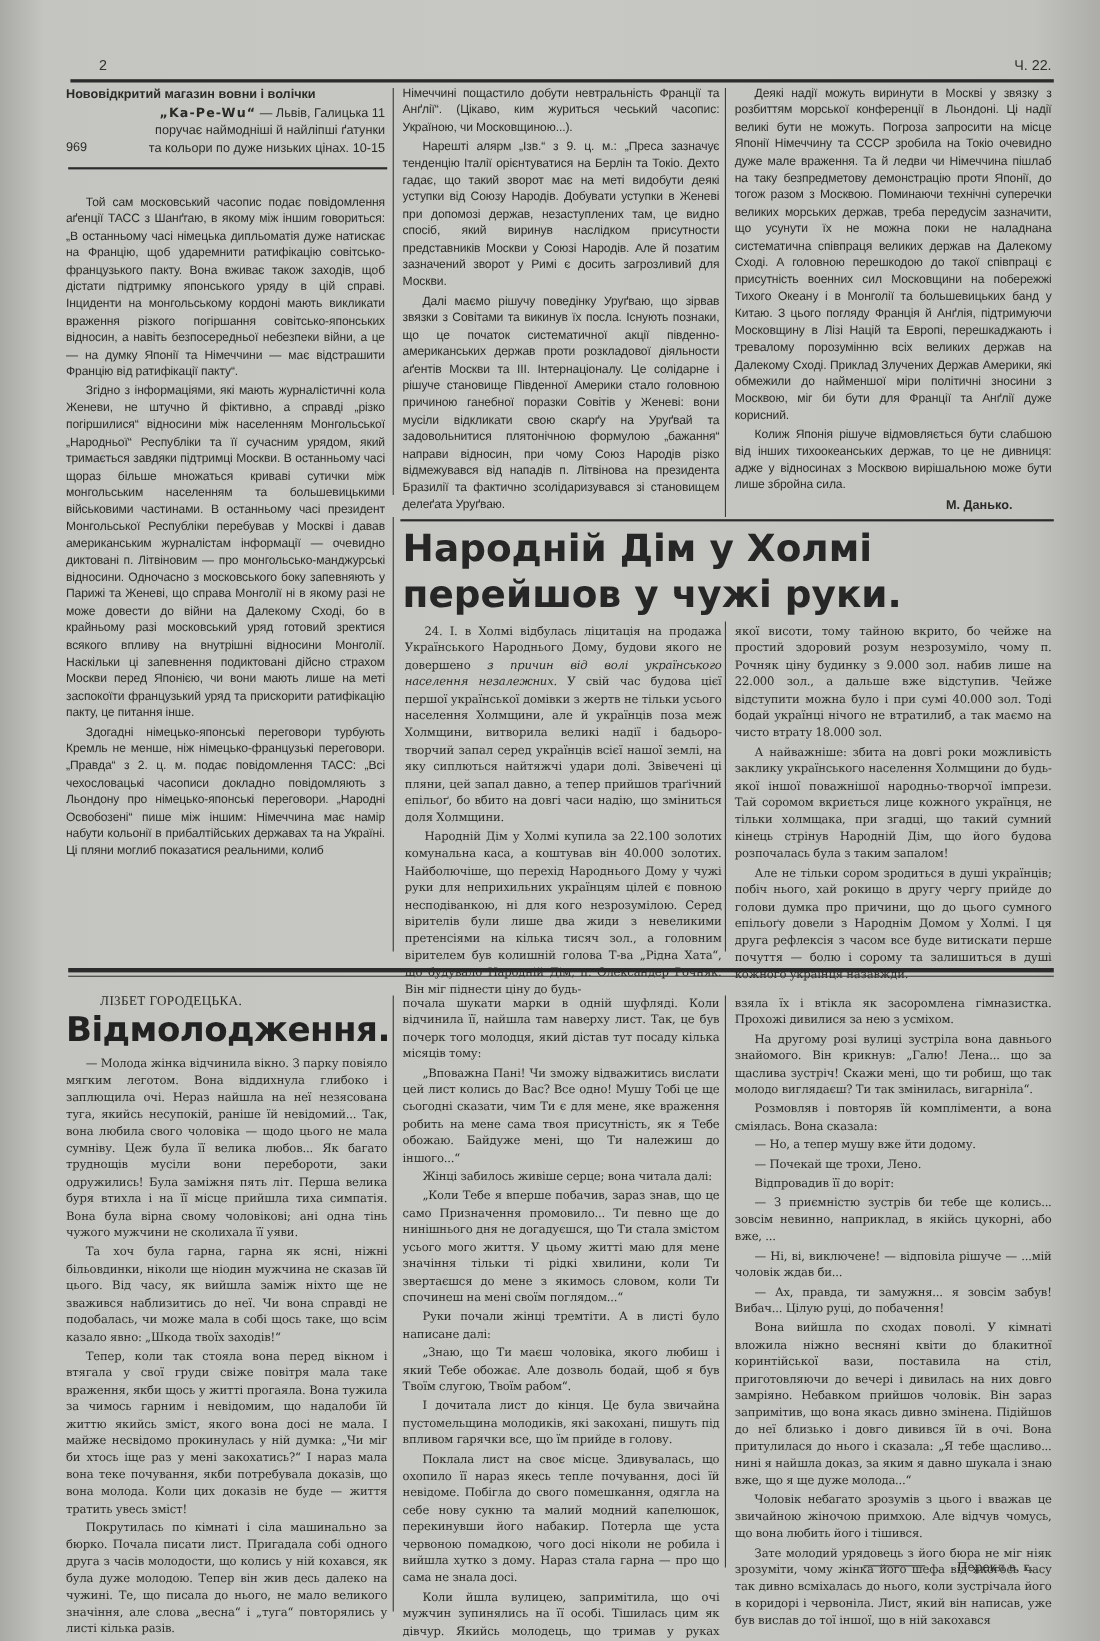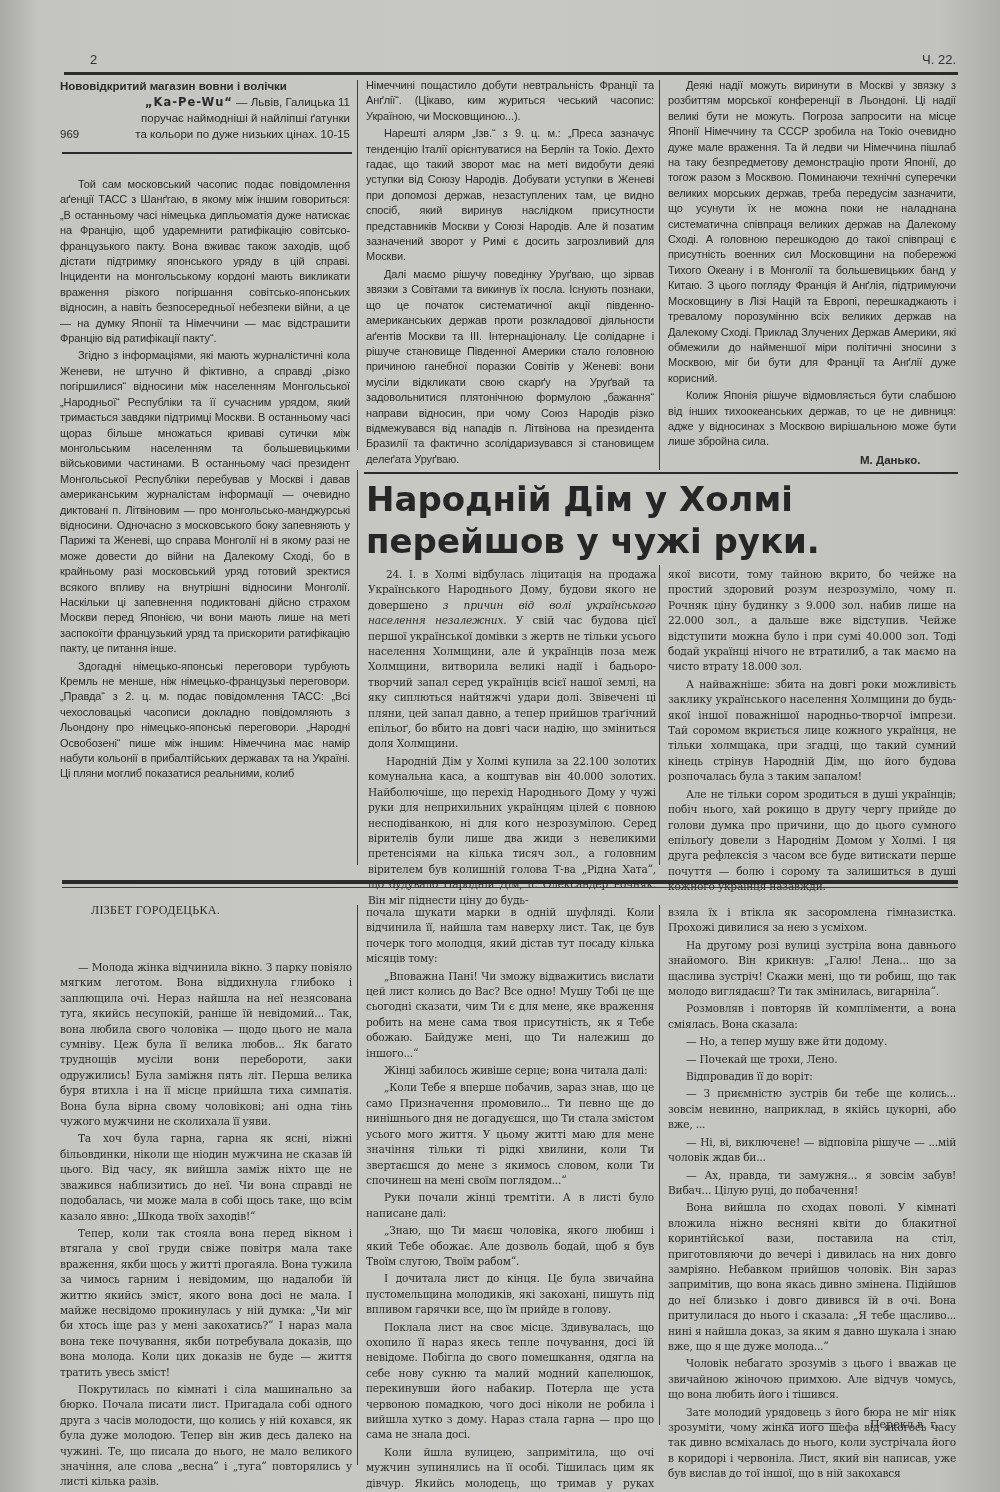--- a/index.html
+++ b/index.html
@@ -113,20 +113,21 @@
   <div class="col serifcol" style="left:668px; top:567px; width:288px;">
     <p class="noind">якої висоти, тому тайною вкрито, бо чейже на простий здоровий розум незрозуміло, чому п. Рочняк ціну будинку з 9.000 зол. набив лише на 22.000 зол., а дальше вже відступив. Чейже відступити можна було і при сумі 40.000 зол. Тоді бодай українці нічого не втратилиб, а так маємо на чисто втрату 18.000 зол.</p>
     <p>А найважніше: збита на довгі роки можливість заклику українського населення Холмщини до будь-якої іншої поважнішої народньо-творчої імпрези. Тай соромом вкриється лице кожного українця, не тільки холмщака, при згадці, що такий сумний кінець стрінув Народній Дім, що його будова розпочалась була з таким запалом!</p>
     <p>Але не тільки сором зродиться в душі українців; побіч нього, хай рокищо в другу чергу прийде до голови думка про причини, що до цього сумного епільоґу довели з Народнім Домом у Холмі. І ця друга рефлексія з часом все буде витискати перше почуття — болю і сорому та залишиться в душі кожного українця назавжди.</p>
   </div>
 
   <div class="rule-thick" style="left:62px; top:880px; width:896px; height:4px;"></div>
   <div class="rule-thin" style="left:62px; top:887px; width:896px;"></div>
 
   <div class="byline">ЛІЗБЕТ ГОРОДЕЦЬКА.</div>
+  <div class="story-title">Відмолодження.</div>
 
   <div class="col serifcol" style="left:60px; top:960px; width:292px;">
     <p>— Молода жінка відчинила вікно. З парку повіяло мягким леготом. Вона віддихнула глибоко і заплющила очі. Нераз найшла на неї незясована туга, якийсь несупокій, раніше їй невідомий... Так, вона любила свого чоловіка — щодо цього не мала сумніву. Цеж була її велика любов... Як багато труднощів мусіли вони перебороти, заки одружились! Була заміжня пять літ. Перша велика буря втихла і на її місце прийшла тиха симпатія. Вона була вірна свому чоловікові; ані одна тінь чужого мужчини не сколихала її уяви.</p>
     <p>Та хоч була гарна, гарна як ясні, ніжні більовдинки, ніколи ще ніодин мужчина не сказав їй цього. Від часу, як вийшла заміж ніхто ще не зважився наблизитись до неї. Чи вона справді не подобалась, чи може мала в собі щось таке, що всім казало явно: „Шкода твоїх заходів!“</p>
     <p>Тепер, коли так стояла вона перед вікном і втягала у свої груди свіже повітря мала таке враження, якби щось у житті прогаяла. Вона тужила за чимось гарним і невідомим, що надалоби їй життю якийсь зміст, якого вона досі не мала. І майже несвідомо прокинулась у ній думка: „Чи міг би хтось іще раз у мені закохатись?“ І нараз мала вона теке почування, якби потребувала доказів, що вона молода. Коли цих доказів не буде — життя тратить увесь зміст!</p>
     <p>Покрутилась по кімнаті і сіла машинально за бюрко. Почала писати лист. Пригадала собі одного друга з часів молодости, що колись у ній кохався, як була дуже молодою. Тепер він жив десь далеко на чужині. Те, що писала до нього, не мало великого значіння, але слова „весна“ і „туга“ повторялись у листі кілька разів.</p>
     <p>Пішла до бюра свого чоловіка за маркою. Два урядовці у пьому бюрі якраз вийшли і вона</p>
   </div>
   <div class="vrule" style="left:357px; top:905px; height:560px;"></div>
 

